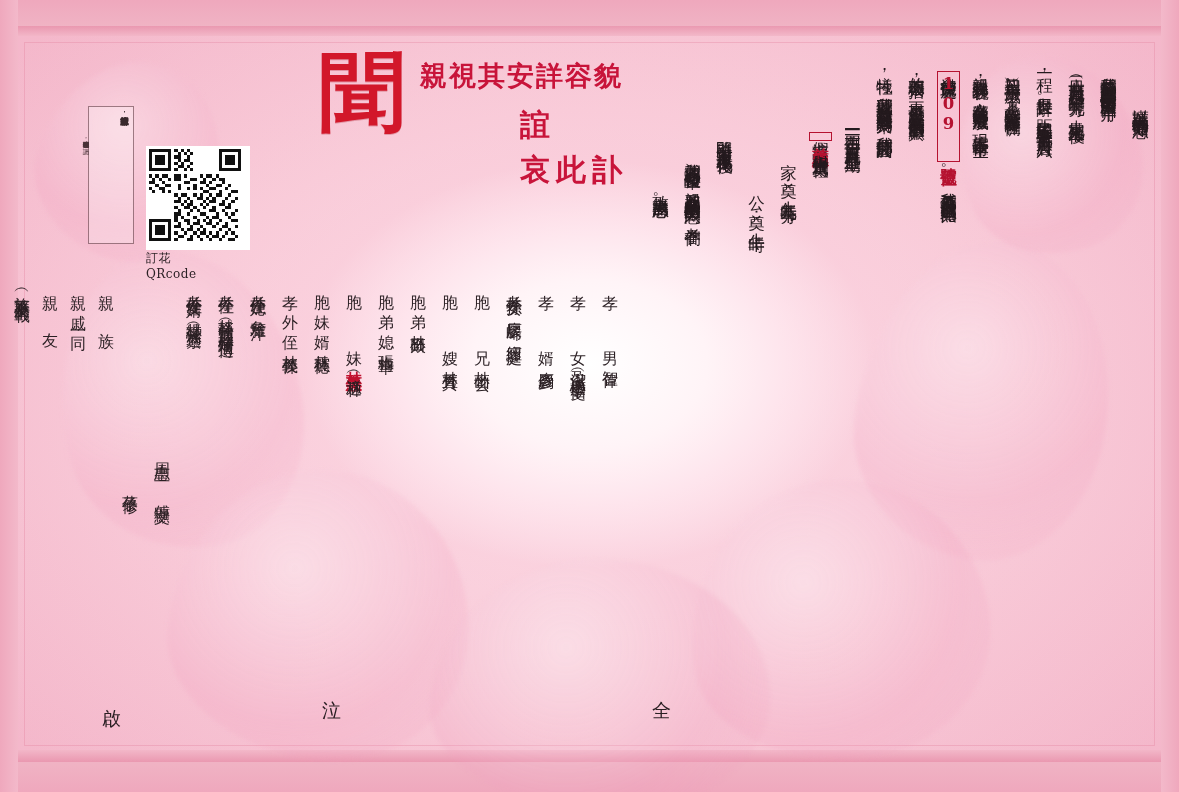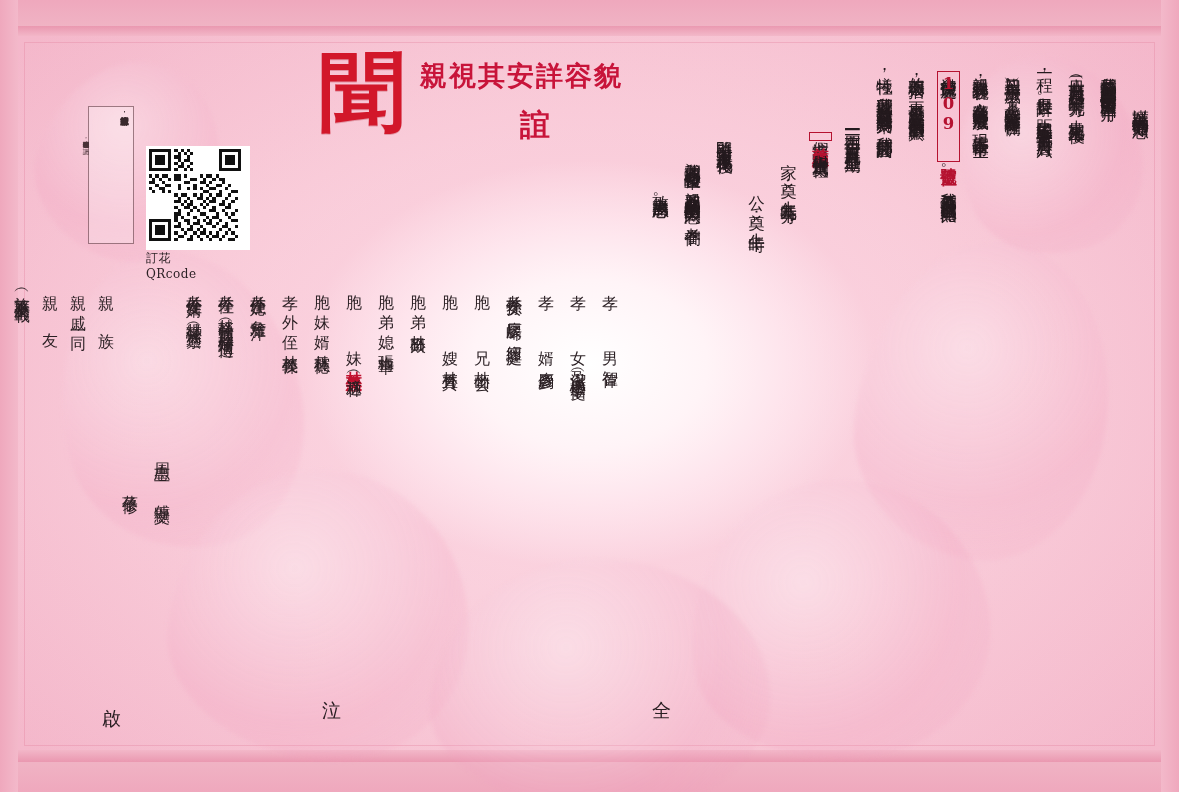--- a/index.html
+++ b/index.html
@@ -108,20 +108,21 @@
   <div class="lotus l2"></div>
   <div class="lotus l3"></div>
   <div class="lotus l4"></div>
   <div class="lotus l5"></div>
   <div class="lotus l6"></div>
   <div class="lotus l7"></div>
 
   <div id="wen">聞</div>
   <div id="kin">親視其安詳容貌</div>
   <div id="yi">誼</div>
+  <div id="aici">哀此訃</div>
 
   <div id="qrbox">
     <div id="qrnotice"><span>為響應台中市政府節能減碳政策，</span></div>
     <div id="qrnotice2"><span>本禮廳公布使用電子輓聯，請上</span></div>
     <div id="qr">
       <svg width="92" height="92" viewBox="0 0 29 29" shape-rendering="crispEdges">
         <rect width="29" height="29" fill="#fff"></rect>
         <g fill="#111">
           <rect x="0" y="0" width="7" height="1"></rect>
             <rect x="0" y="6" width="7" height="1"></rect>

